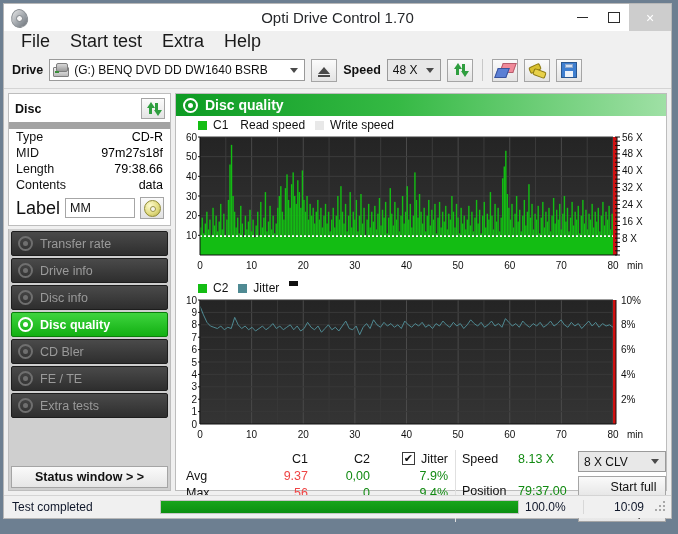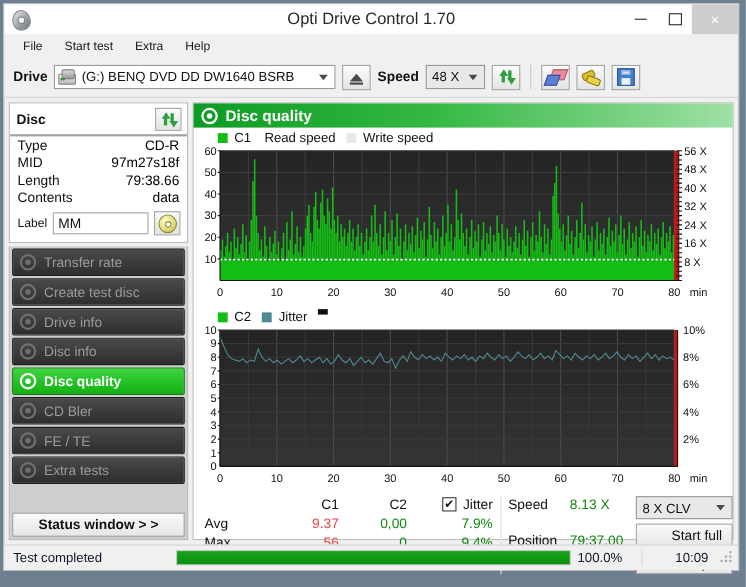--- a/index.html
+++ b/index.html
@@ -36,21 +36,21 @@
     line-height:27px;
     pointer-events:none;
   }
   .win-btns{margin-left:auto;display:flex;height:27px;}
   .win-btn{width:31px;height:27px;display:flex;align-items:center;justify-content:center;}
   .win-btn.close{width:42px;background:#cdcdcd;color:#fff;font-size:14px;}
   .minimize-glyph{width:11px;height:1px;background:#2b2b2b;}
   .maximize-glyph{width:10px;height:9px;border:1px solid #2b2b2b;}
   
   .menubar{height:21px;background:#f0f0f0;display:flex;align-items:center;padding-left:8px;gap:2px;flex:0 0 auto;}
-  .menu-item{padding:2px 9px;font-size:11px;color:#1a1a1a;}
+  .menu-item{padding:2px 9px;font-size:18px;color:#1a1a1a;}
   
   .toolbar{
     height:36px;background:#f0f0f0;display:flex;align-items:center;
     padding:0 8px;gap:6px;flex:0 0 auto;border-bottom:1px solid #d4d4d4;
   }
   .tb-label{font-size:12.5px;font-weight:bold;color:#111;}
   .drive-select{
     width:256px;height:22px;background:#fff;border:1px solid #9a9a9a;
     display:flex;align-items:center;position:relative;box-sizing:border-box;
   }
@@ -94,27 +94,27 @@
   .tools-ico .s2{position:absolute;left:4px;top:7px;width:11px;height:5px;background:#e8d14a;border:1px solid #8d7a10;border-radius:2px;transform:rotate(20deg);}
   
   .save-ico{position:relative;width:14px;height:14px;background:#3f7fd0;border:1px solid #2a5790;}
   .save-ico .lbl{position:absolute;left:3px;bottom:0;width:8px;height:6px;background:#eef3fa;}
   .save-ico .sh{position:absolute;left:3px;top:1px;width:8px;height:4px;background:#d3e0f2;border:1px solid #8fa8cc;box-sizing:border-box;}
   
   .body{flex:1 1 auto;display:flex;padding:4px;gap:4px;box-sizing:border-box;min-height:0;}
   
   .left{width:163px;display:flex;flex-direction:column;flex:0 0 auto;}
   .disc-box{background:#fff;border:1px solid #bdbdbd;padding:0;box-sizing:border-box;}
-  .disc-head{display:flex;align-items:center;justify-content:space-between;padding:4px 5px 3px 6px;border-bottom:2px solid #a3a3a3;}
+  .disc-head{display:flex;align-items:center;justify-content:space-between;padding:4px 5px 3px 6px;border-bottom:7px solid #a3a3a3;}
   .disc-head .t{font-weight:bold;font-size:12.5px;color:#111;}
   .info-row{display:flex;justify-content:space-between;padding:1px 7px;font-size:12.5px;}
   .info-row .k{color:#111;}
   .info-row .v{color:#000000;}
   .label-row{display:flex;align-items:center;gap:5px;padding:4px 6px 6px 7px;}
-  .label-row .k{font-size:11px;color:#111;}
+  .label-row .k{font-size:18px;color:#111;}
   .label-input{flex:1;height:20px;background:#fff;border:1px solid #a6a6a6;font-size:12.5px;padding:0 4px;box-sizing:border-box;display:flex;align-items:center;color:#111;}
   .disc-ico-btn{width:24px;height:22px;background:linear-gradient(#fafafa,#e2e2e2);border:1px solid #a5a5a5;display:flex;align-items:center;justify-content:center;box-sizing:border-box;}
   .yellow-disc{width:15px;height:15px;border-radius:50%;background:radial-gradient(circle at 35% 32%,#fdfbd0,#e3dd82 55%,#b5ae4a);border:1px solid #8f8a36;position:relative;}
   .yellow-disc::after{content:"";position:absolute;left:5px;top:5px;width:4px;height:4px;border-radius:50%;background:#f7f7ee;border:1px solid #9a944a;}
   .nav{margin-top:3px;display:flex;flex-direction:column;gap:2px;background:#cfcfcf;padding:2px;border:1px solid #bdbdbd;border-top:none;flex:1 1 auto;}
   .nav-item{
     height:25px;display:flex;align-items:center;gap:7px;padding-left:6px;
     background:linear-gradient(#4a4a4a,#2e2e2e);
     border:1px solid #1d1d1d;border-radius:2px;color:#9a9a9a;font-size:12.5px;
     box-sizing:border-box;
@@ -298,24 +298,20 @@
           <div class="disc-ico-btn">
             <div class="yellow-disc"></div>
           </div>
         </div>
       </div>
 
       <div class="nav">
         <div class="nav-item">
           <div class="nav-ico"></div>
           <span>Transfer rate</span>
-        </div>
-        <div class="nav-item">
-          <div class="nav-ico"></div>
-          <span>Create test disc</span>
         </div>
         <div class="nav-item">
           <div class="nav-ico"></div>
           <span>Drive info</span>
         </div>
         <div class="nav-item">
           <div class="nav-ico"></div>
           <span>Disc info</span>
         </div>
         <div class="nav-item active">

